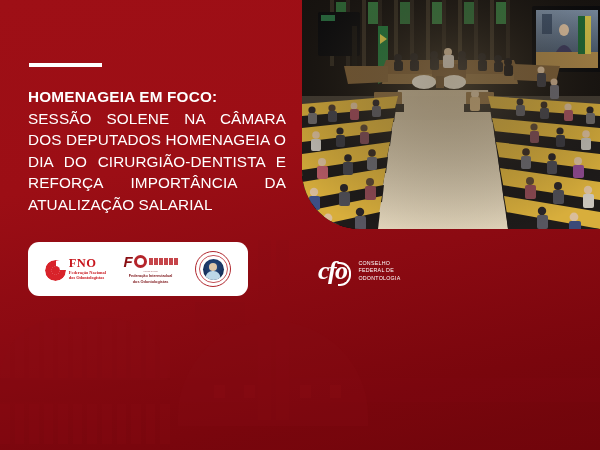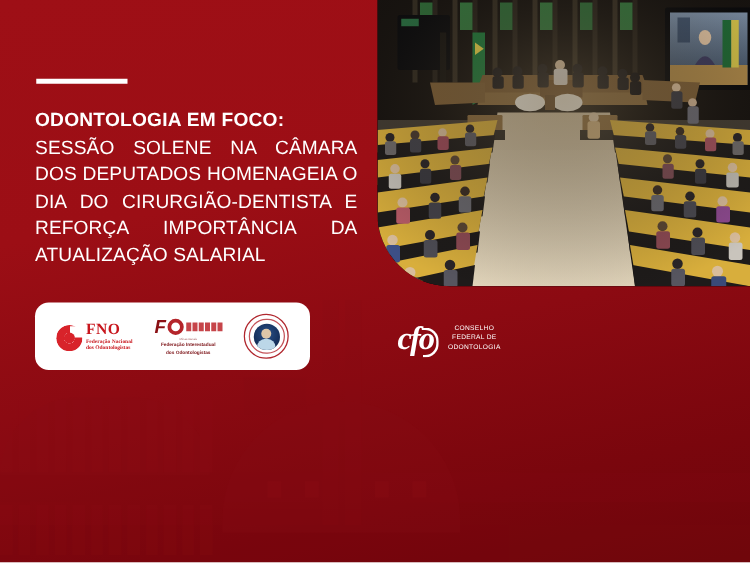--- a/index.html
+++ b/index.html
@@ -152,21 +152,21 @@
   .seal .body {
     position: absolute; left: 50%; bottom: 0; transform: translateX(-50%);
     width: 15px; height: 9px; border-radius: 7px 7px 0 0; background: #bcd7e8;
   }
 
   
   .councils {
     position: absolute; left: 318px; top: 258px;
     display: flex; align-items: center; gap: 28px;
   }
-  .council { display: flex; align-items: center; gap: 7px; text-align: center; }
+  .council { display: flex; align-items: center; gap: 7px; }
   .council-mark {
     position: relative;
     font-family: "Liberation Serif", serif;
     font-weight: bold; font-style: italic;
     font-size: 26px; color: #ffffff; line-height: 1;
     letter-spacing: -1.6px;
     padding-right: 5px;
   }
   .council-mark::after {
     content: "";
@@ -427,21 +427,21 @@
           <rect x="235" y="215" width="11" height="14" rx="2" fill="#575660"></rect>
       </g>
 
       <rect x="0" y="0" width="298" height="229" fill="url(#lightG)"></rect>
     </svg>
   </div>
 
   <div class="rule"></div>
 
   <div class="headline">
-    <span class="lead">ODONTOLOGIA EM FOCO:</span>
+    <span class="lead">HOMENAGEIA EM FOCO:</span>
     <span class="body">SESSÃO SOLENE NA CÂMARA DOS DEPUTADOS HOMENAGEIA O DIA DO CIRURGIÃO-DENTISTA E REFORÇA IMPORTÂNCIA DA ATUALIZAÇÃO SALARIAL</span>
   </div>
 
   <div class="logo-panel">
 
     <div class="fno">
       <div class="fno-mark">
         <div class="outer"></div>
         <div class="notch"></div>
         <div class="dot"></div>

